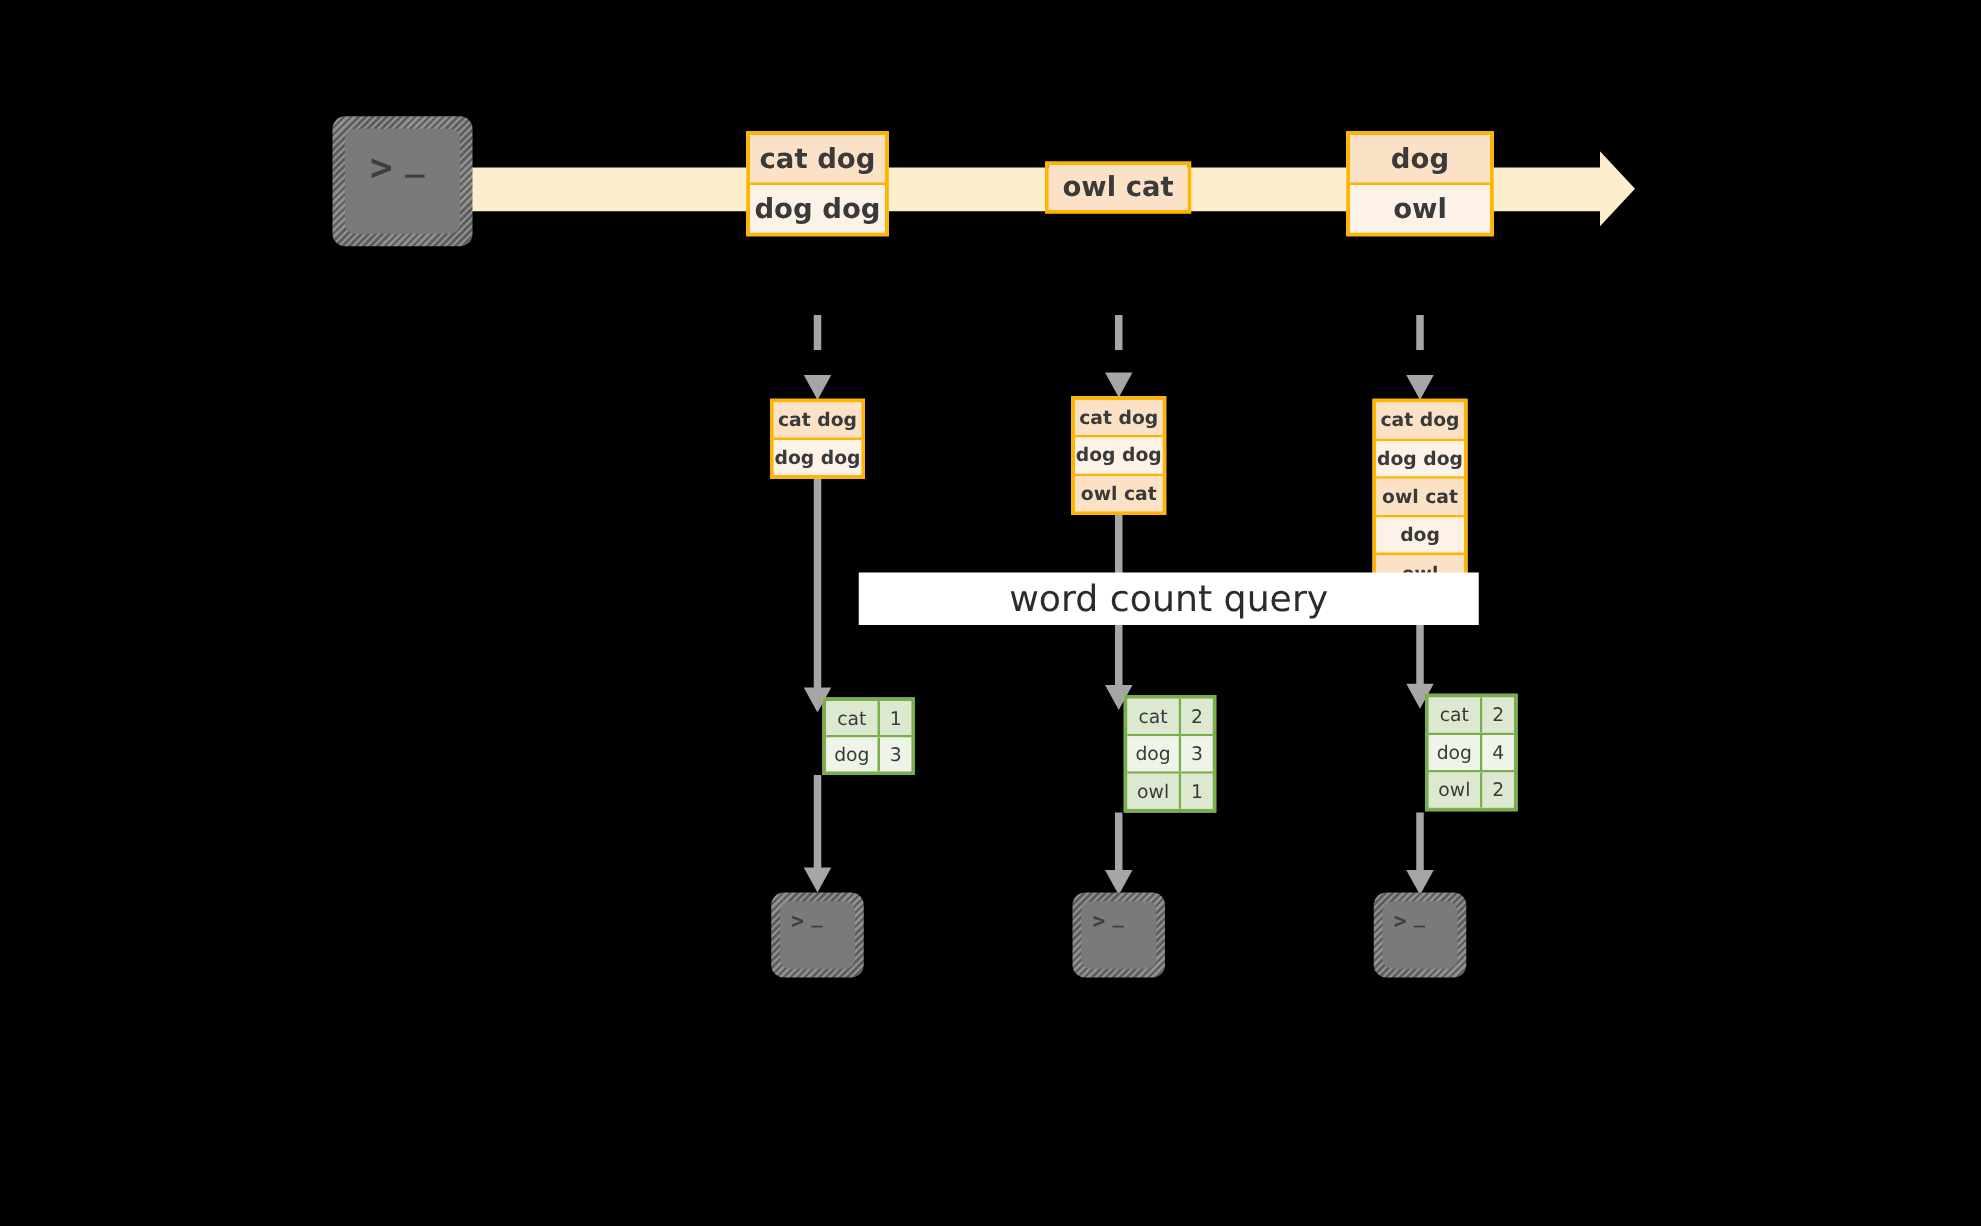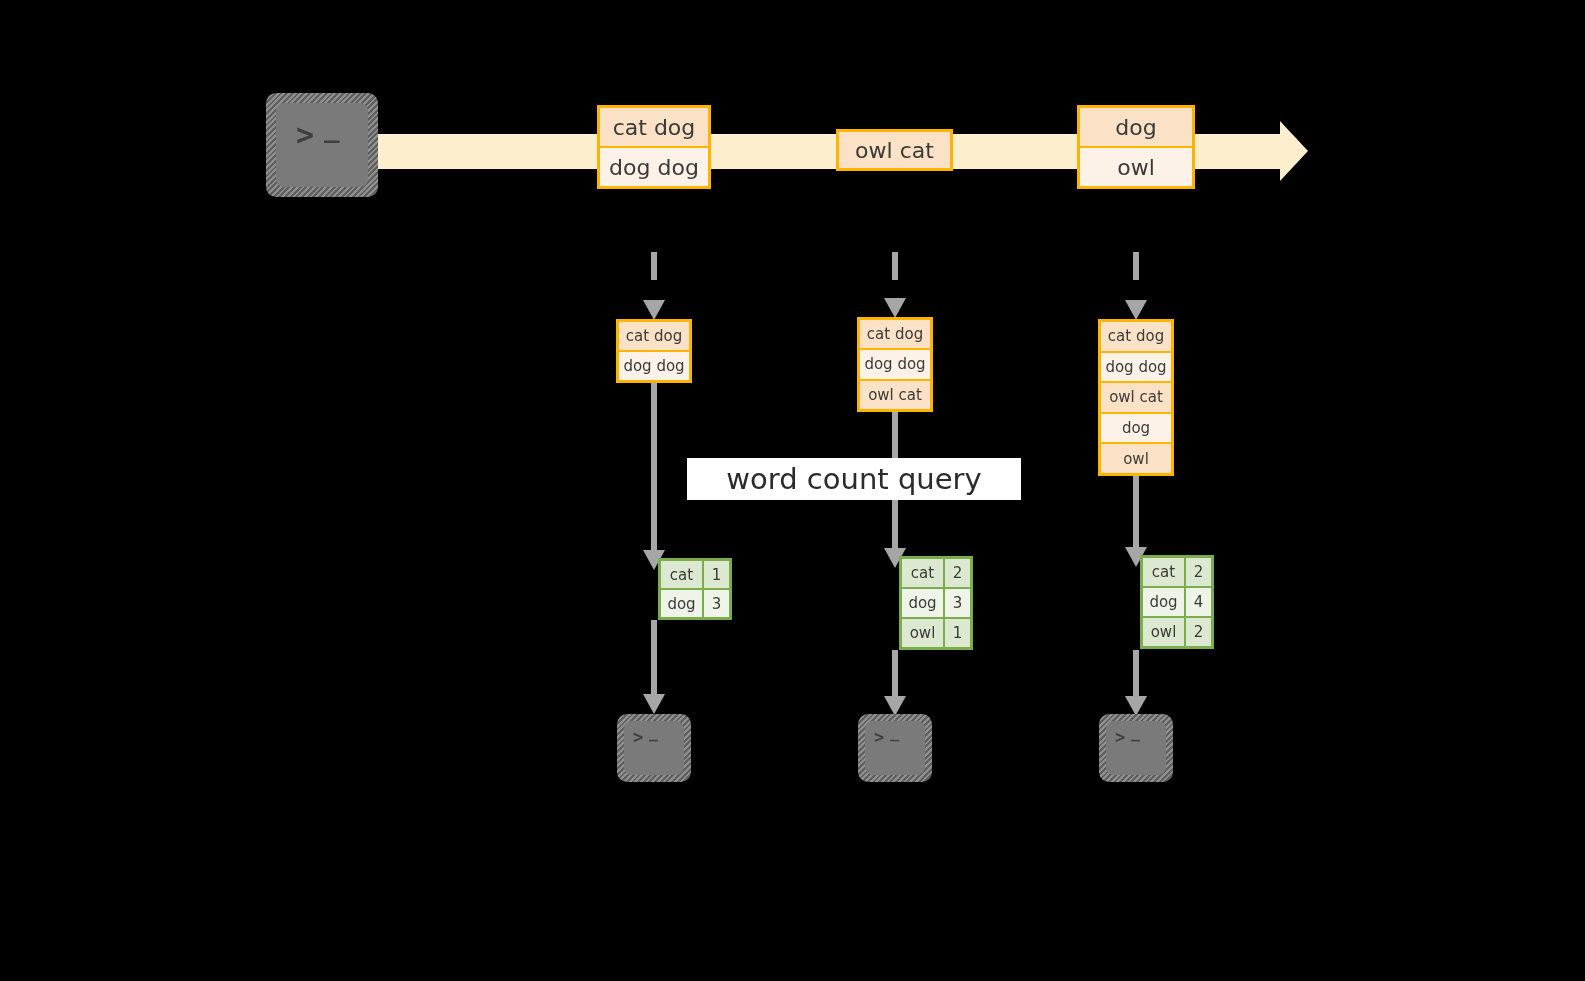--- a/index.html
+++ b/index.html
@@ -59,20 +59,21 @@
     width: 0; height: 0;
   }
 
   
   .rec {
     position: absolute;
     border: 3px solid #ffb400;
     background: #fdf1e6;
     display: flex;
     flex-direction: column;
+    font-weight: bold;
   }
   .rec-cell {
     flex: 1 1 auto;
     display: flex;
     align-items: center;
     justify-content: center;
     color: #3a3a3a;
     white-space: nowrap;
     border-bottom: 2px solid #ffb400;
   }
@@ -219,21 +220,21 @@
   </div>
 
   <div class="rec" style="left:1098px; top:319px; width:76px; height:157px; font-size:15px;">
     <div class="rec-cell dark">cat dog</div>
     <div class="rec-cell light">dog dog</div>
     <div class="rec-cell dark">owl cat</div>
     <div class="rec-cell light">dog</div>
     <div class="rec-cell dark">owl</div>
   </div>
 
-  <div class="query-band" style="left:687px; top:458px; width:334px; height:42px;">
+  <div class="query-band" style="left:687px; top:458px; width:496px; height:42px;">
     <span style="font-size:29px;">word count query</span>
   </div>
 
   <div class="res" style="left:617px; top:558px; width:74px; height:62px; font-size:15px;">
     <div class="res-row dark">
       <div class="res-word" style="width:43px;">cat</div>
       <div class="res-count" style="flex:1;">1</div>
     </div>
     <div class="res-row light">
       <div class="res-word" style="width:43px;">dog</div>

